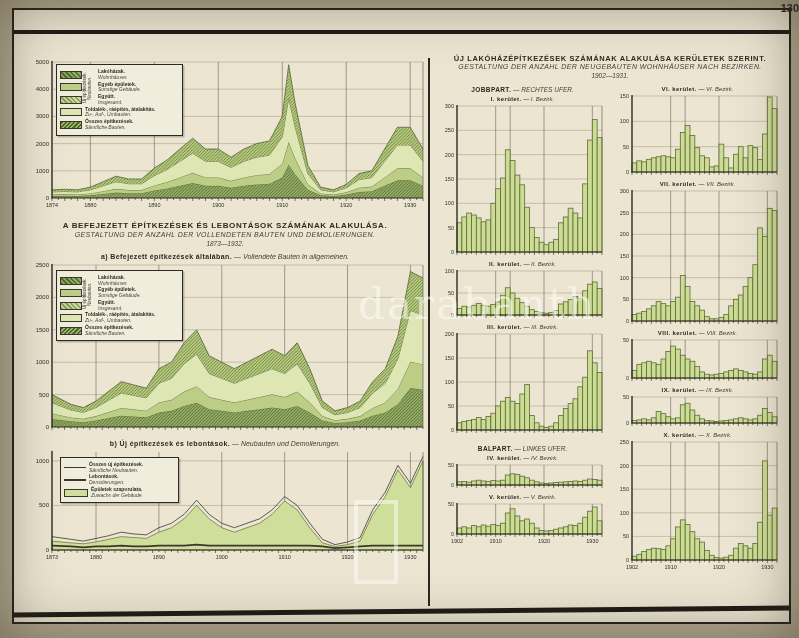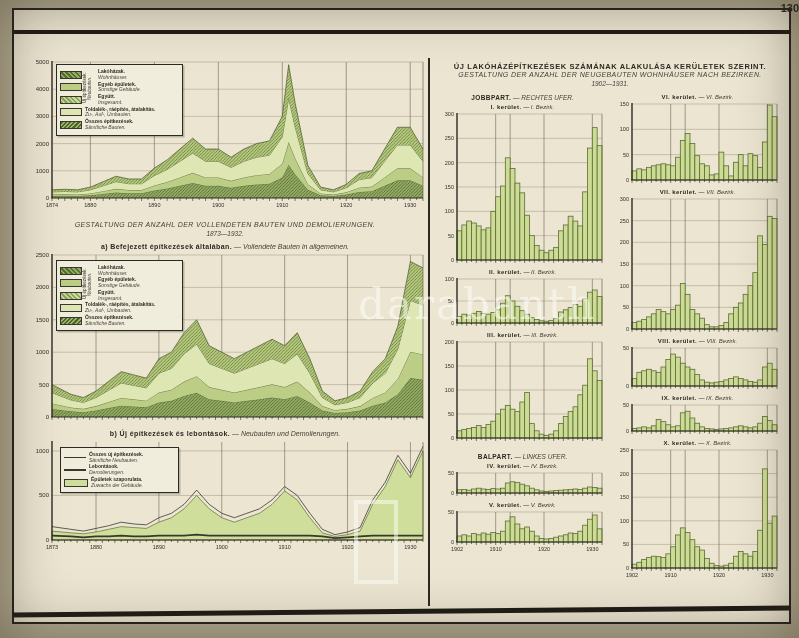--- a/index.html
+++ b/index.html
@@ -13,21 +13,21 @@
   .main-title{position:absolute;top:28px;left:0;right:0;text-align:center;font-weight:bold;
               font-size:12px;letter-spacing:1.5px;}
   .divider{position:absolute;left:414px;top:48px;bottom:16px;width:1.5px;background:#2b2820;}
   .hu-b{font-weight:bold;letter-spacing:.4px;color:#2c2921;}
   .de-i{font-style:italic;color:#474036;}
   .tt{text-align:center;line-height:1.25;}
   .tt .l1{font-size:8px;font-weight:bold;letter-spacing:.6px;}
   .tt .l2{font-size:7px;font-style:italic;color:#45403a;letter-spacing:.4px;}
   .tt .l3{font-size:6.5px;font-style:italic;color:#45403a;}
   .col-left{position:absolute;left:10px;top:46px;width:402px;}
-  .col-right{position:absolute;left:426px;top:46px;width:340px;}
+  .col-right{position:absolute;left:426px;top:38px;width:340px;}
   .chart-wrap{position:relative;width:100%;}
   .chart-canvas{position:absolute;inset:0;}
   .subline{font-size:7px;text-align:center;margin-top:5px;}
   .legend{position:absolute;background:#f1eddc;border:1.2px solid #2c2a24;padding:3px 4px 3px 3px;
           z-index:6;box-shadow:1.5px 1.5px 0 rgba(40,35,20,.25);}
   .lrow{display:flex;align-items:center;margin:1px 0;}
   .sw{width:20px;height:6px;border:1px solid #3a372f;flex:none;margin-right:3px;}
   .sw1{background:repeating-linear-gradient(45deg,#54702f 0 1.5px,#93ab64 1.5px 3.5px);}
   .sw2{background:#bccd85;}
   .sw3{background:repeating-linear-gradient(45deg,#8aa45c 0 1.5px,#ccdb9b 1.5px 3.5px);}
@@ -211,20 +211,21 @@
             <span class="sw sw5"></span>
             <span class="lab">
               <span class="hu">Összes építkezések.</span>
               <span class="de">Sämtliche Bauten.</span>
             </span>
           </div>
       </div>
     </div>
 
     <div class="tt" style="margin-top:12px">
+      <div class="l1">A BEFEJEZETT ÉPÍTKEZÉSEK ÉS LEBONTÁSOK SZÁMÁNAK ALAKULÁSA.</div>
       <div class="l2">GESTALTUNG DER ANZAHL DER VOLLENDETEN BAUTEN UND DEMOLIERUNGEN.</div>
       <div class="l3">1873—1932.</div>
     </div>
     <div class="subline">
       <span class="hu-b">a) Befejezett építkezések általában.</span>
       <span class="de-i">— Vollendete Bauten in allgemeinen.</span>
     </div>
 
     <div class="chart-wrap" style="height:172px;margin-top:2px">
       <div class="chart-canvas"><svg width="402" height="172">

